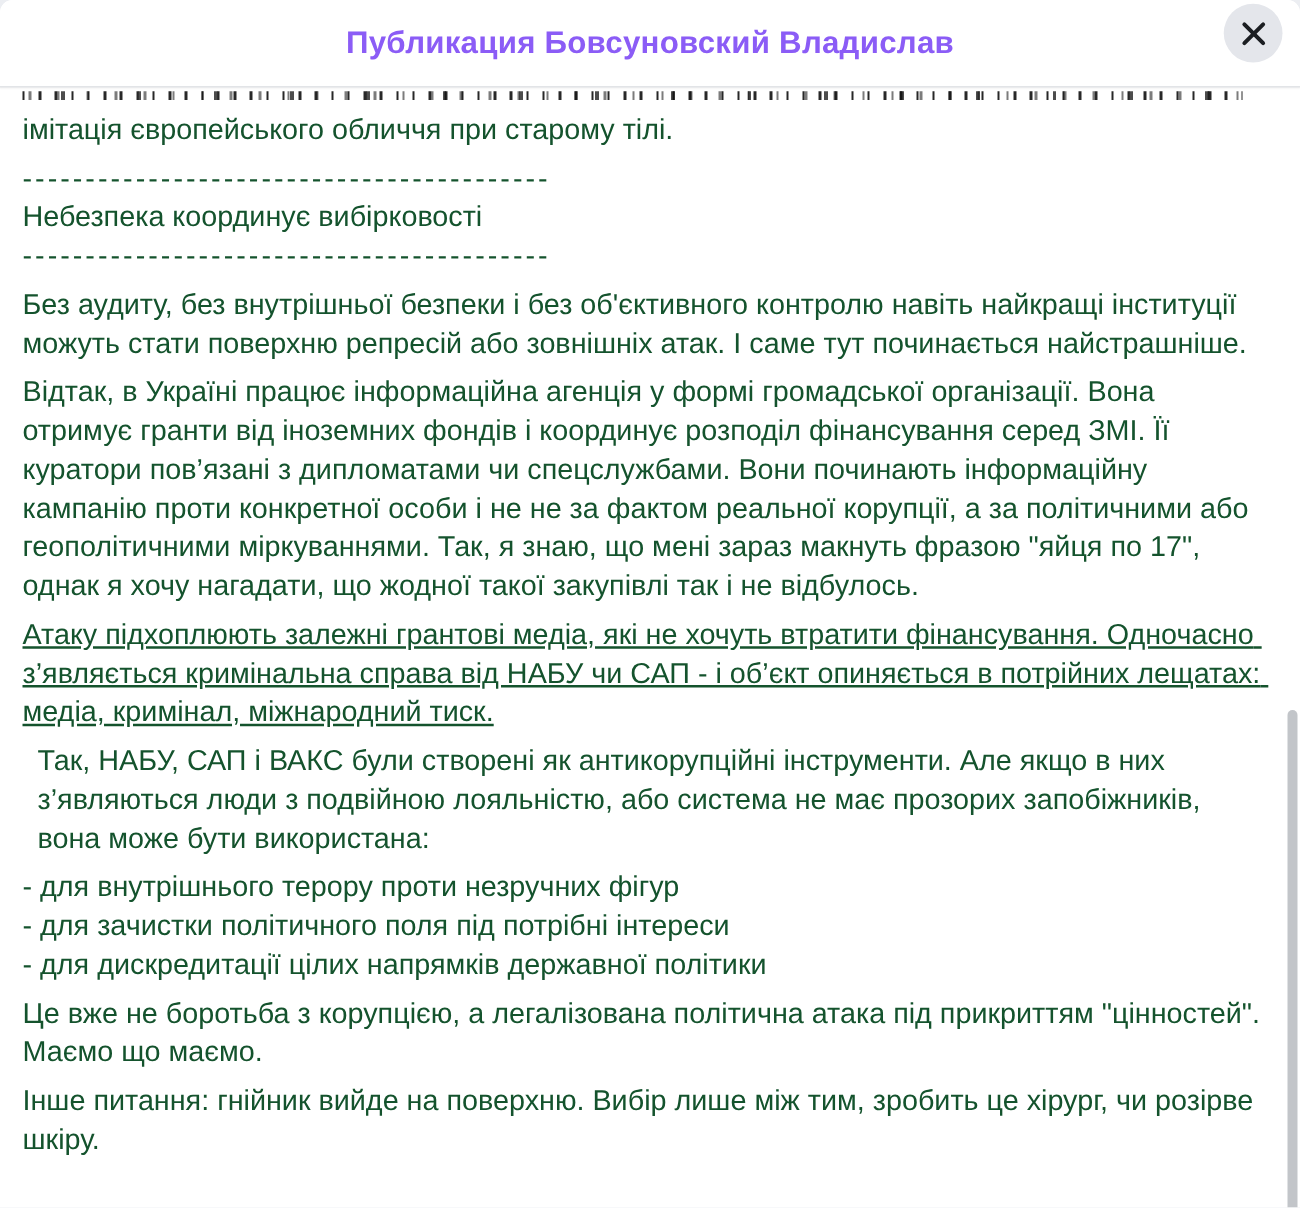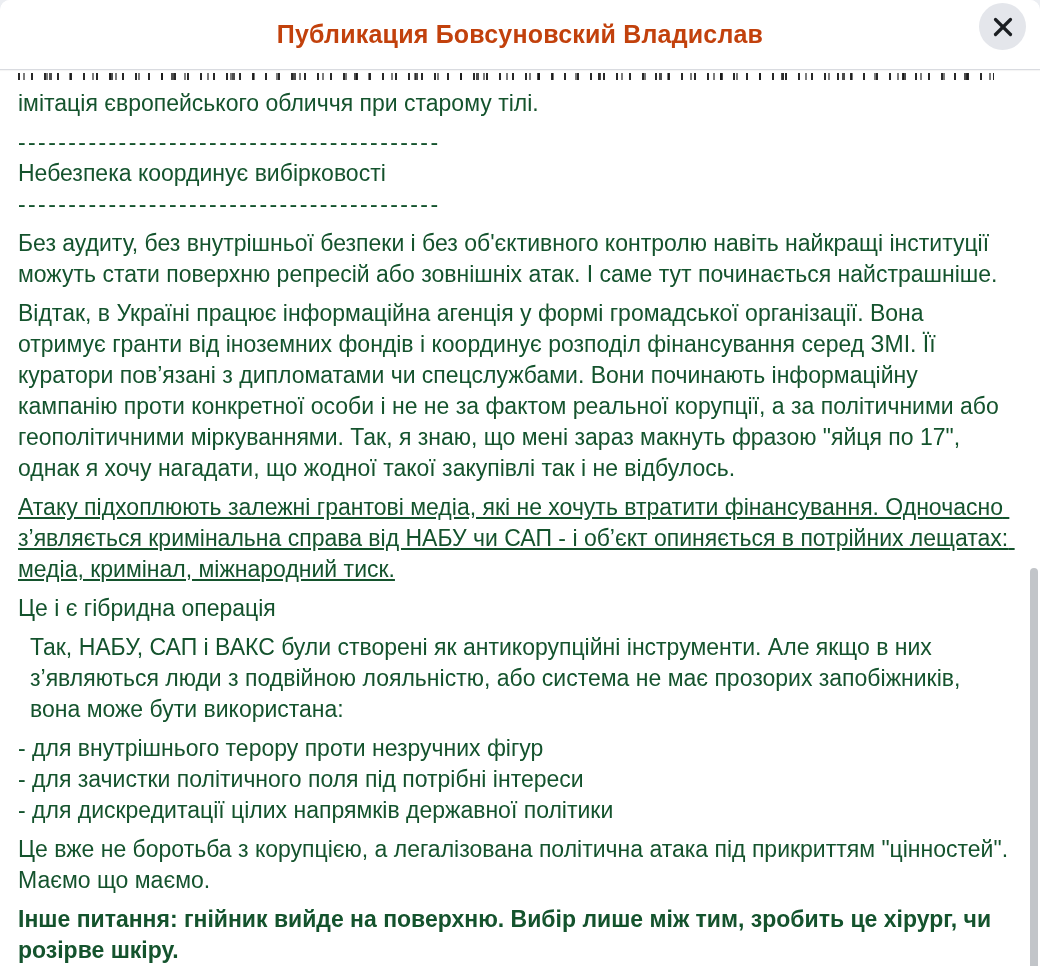--- a/index.html
+++ b/index.html
@@ -28,21 +28,21 @@
     box-shadow: 0 1px 1px rgba(0,0,0,0.04);
     display: flex;
     align-items: center;
     justify-content: center;
     z-index: 5;
   }
   .modal-title {
     margin: 0;
     font-size: 25px;
     font-weight: 700;
-    color: #c2410c;
+    color: #8b5cf6;
     letter-spacing: 0.2px;
   }
   .close-btn {
     position: absolute;
     right: 14px;
     top: 3px;
     width: 47px;
     height: 47px;
     border: none;
     border-radius: 50%;
@@ -111,25 +111,24 @@
     <div class="post-content">
         <p class="para block" style="margin: 8px 0px 0px;">імітація європейського обличчя при старому тілі.</p>
         <div class="block">
           <div class="sep-line">------------------------------------------</div>
           <div class="heading-line">Небезпека координує вибірковості</div>
           <div class="sep-line">------------------------------------------</div>
         </div>
         <p class="para block" style="margin: 8px 0px 0px;">Без аудиту, без внутрішньої безпеки і без об'єктивного контролю навіть найкращі інституції можуть стати поверхню репресій або зовнішніх атак. І саме тут починається найстрашніше.</p>
         <p class="para block" style="margin: 8px 0px 0px;">Відтак, в Україні працює інформаційна агенція у формі громадської організації. Вона отримує гранти від іноземних фондів і координує розподіл фінансування серед ЗМІ. Її куратори пов’язані з дипломатами чи спецслужбами. Вони починають інформаційну кампанію проти конкретної особи і не не за фактом реальної корупції, а за політичними або геополітичними міркуваннями. Так, я знаю, що мені зараз макнуть фразою "яйця по 17", однак я хочу нагадати, що жодної такої закупівлі так і не відбулось.</p>
         <p class="para block" style="margin: 8px 0px 0px; text-decoration: underline;">Атаку підхоплюють залежні грантові медіа, які не хочуть втратити фінансування. Одночасно з’являється кримінальна справа від НАБУ чи САП - і об’єкт опиняється в потрійних лещатах: медіа, кримінал, міжнародний тиск.</p>
-        <p class="para block" style="margin: 8px 0px 0px;">Це і є гібридна операція</p>
         <p class="para block" style="margin: 8px 12px 0px;">Так, НАБУ, САП і ВАКС були створені як антикорупційні інструменти. Але якщо в них з’являються люди з подвійною лояльністю, або система не має прозорих запобіжників, вона може бути використана:</p>
         <p class="para block" style="margin: 8px 0px 0px;">- для внутрішнього терору проти незручних фігур
 - для зачистки політичного поля під потрібні інтереси
 - для дискредитації цілих напрямків державної політики</p>
         <p class="para block" style="margin: 8px 0px 4px;">Це вже не боротьба з корупцією, а легалізована політична атака під прикриттям "цінностей". Маємо що маємо.</p>
-        <p class="para block" style="margin: 8px 0px 0px; font-weight: bold;">Інше питання: гнійник вийде на поверхню. Вибір лише між тим, зробить це хірург, чи розірве шкіру.</p>
+        <p class="para block" style="margin: 8px 0px 0px;">Інше питання: гнійник вийде на поверхню. Вибір лише між тим, зробить це хірург, чи розірве шкіру.</p>
       </div>
   </div>
 
   <div class="scroll-thumb"></div>
 
 </div>
 
 </body></html>

